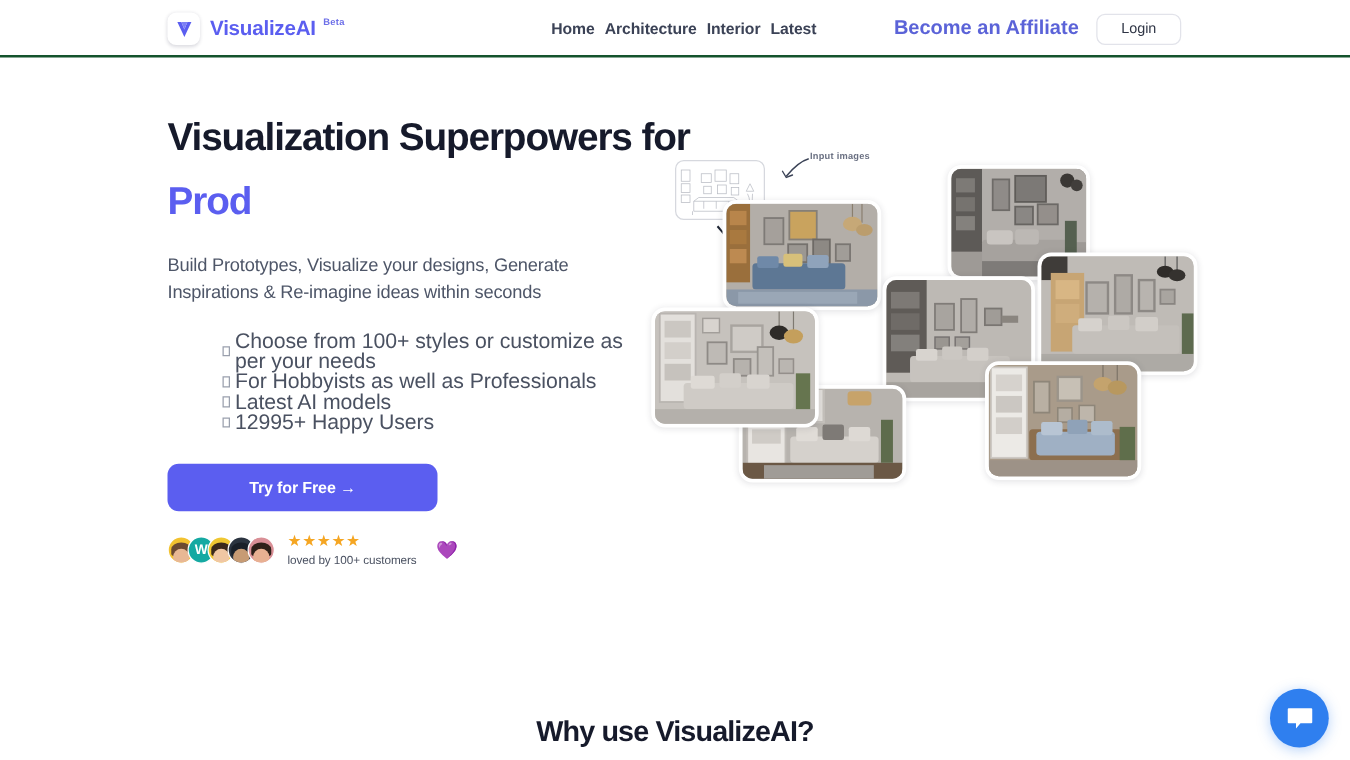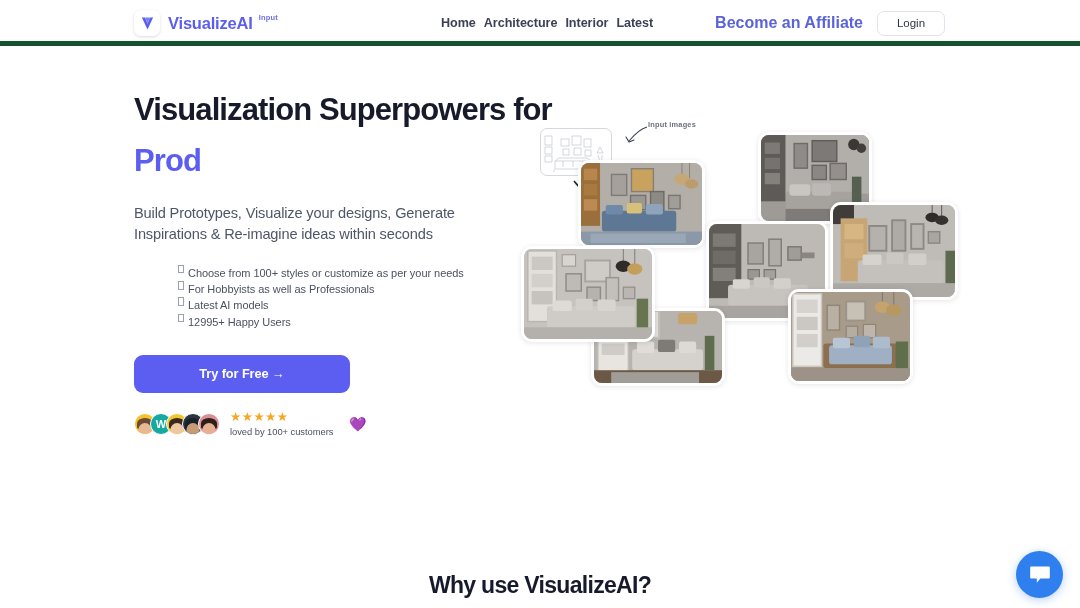--- a/index.html
+++ b/index.html
@@ -13,21 +13,21 @@
     -webkit-font-smoothing: antialiased;
   }
 
   .page { position: relative; width: 1080px; height: 608px; background: #fff; }
 
   
   .header {
     position: absolute; top: 0; left: 0;
     width: 1080px; height: 46px;
     background: #ffffff;
-    border-bottom: 5px solid #14532d;
+    border-bottom: 2px solid #14532d;
     display: flex; align-items: center;
     z-index: 40;
   }
   .brand {
     position: absolute; left: 134px; top: 9px;
     display: flex; align-items: center; gap: 8px;
     height: 28px;
   }
   .logo-mark {
     width: 26px; height: 26px; border-radius: 7px;
@@ -90,23 +90,23 @@
     margin-top: 16px;
   }
   .subhead {
     margin-top: 24px;
     font-size: 14.6px; font-weight: 400; color: #4e5668;
     line-height: 1.45; letter-spacing: -0.15px;
     width: 340px;
   }
   .bullets { margin-top: 20px; }
   .bullet {
-    font-size: 11px; color: #4a5161; line-height: 16.2px;
+    font-size: 17px; color: #4a5161; line-height: 16.2px;
     letter-spacing: -0.05px;
-    display: flex; align-items: flex-start; gap: 4px; padding-left: 44px;
+    display: flex; align-items: center; gap: 4px; padding-left: 44px;
   }
   .tofu {
     display: inline-block;
     width: 6px; height: 8.5px;
     border: 1px solid #9aa0ad;
     position: relative; top: 0px;
     flex: 0 0 auto;
   }
 
   .cta {
@@ -207,21 +207,21 @@
   <div class="header">
 
     <div class="brand">
       <span class="logo-mark">
         <svg class="logo-v" viewBox="0 0 20 20" aria-hidden="true">
           <path d="M2.5 2 L10 18 L17.5 2 L13.2 2 L10 10.2 L6.8 2 Z" fill="#5b5ef0"></path>
           <path d="M6.8 2 L10 10.2 L13.2 2 Z" fill="#7d80f5"></path>
         </svg>
       </span>
       <span class="brand-name">VisualizeAI</span>
-      <span class="brand-beta">Input</span>
+      <span class="brand-beta">Beta</span>
     </div>
 
     <nav class="nav">
       <a href="#">Home</a>
       <a href="#">Architecture</a>
       <a href="#">Interior</a>
       <a href="#">Latest</a>
     </nav>
 
     <div class="header-right">

